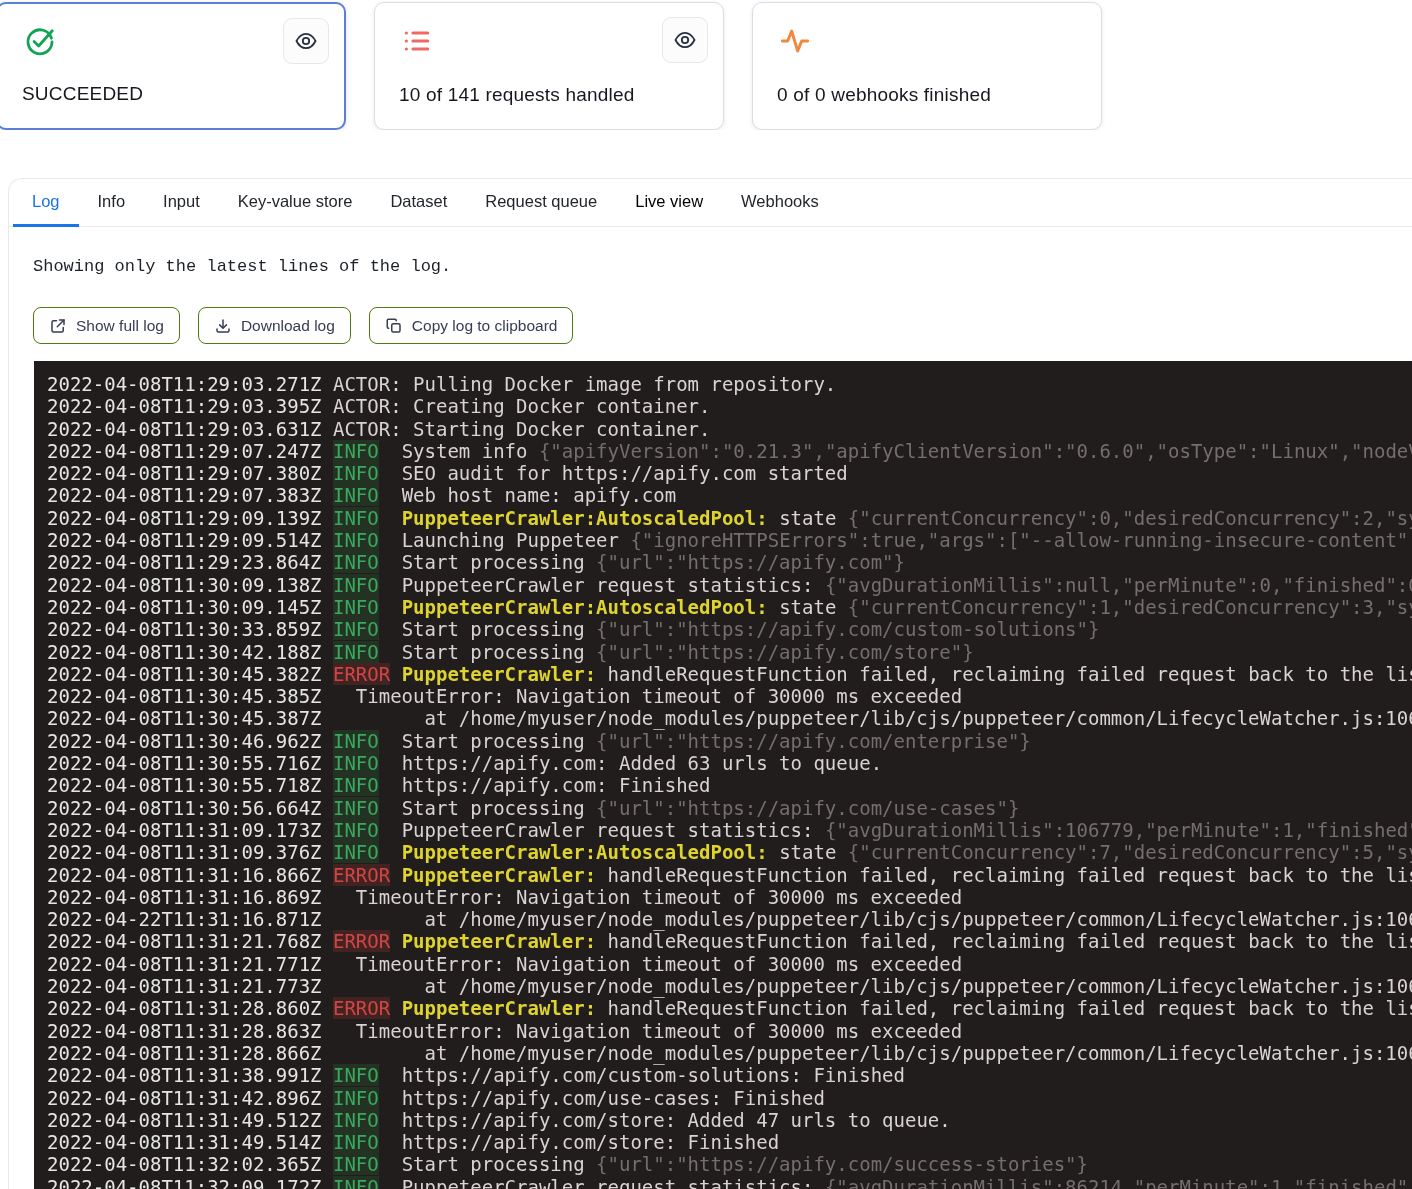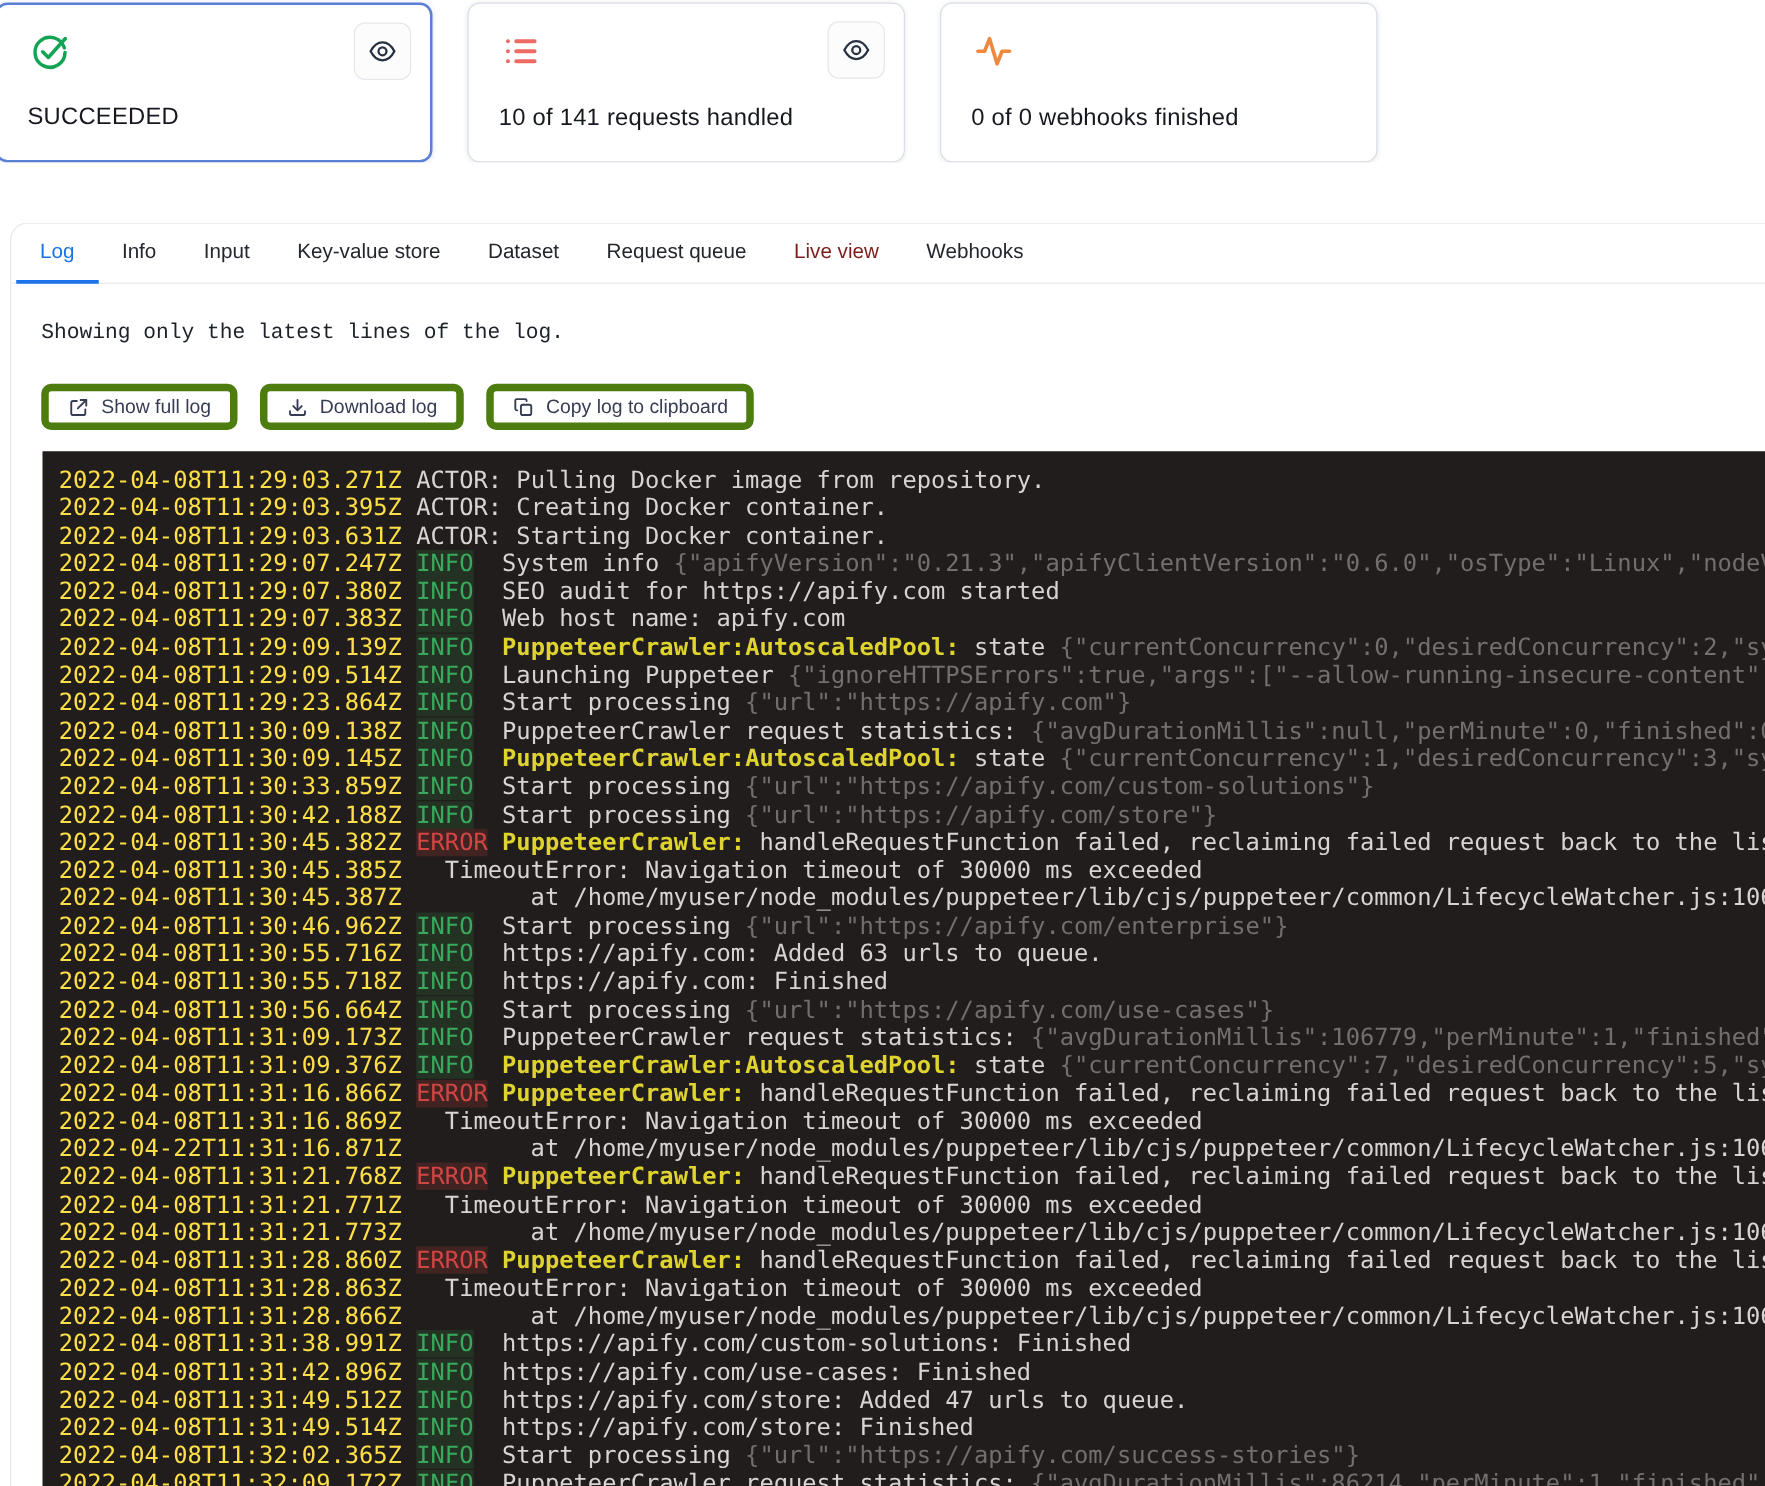--- a/index.html
+++ b/index.html
@@ -39,43 +39,43 @@
     min-height:1011px;
     background:#fff;
   }
   .tab-bar { display:flex; height:48px; align-items:stretch; padding-left:4px; border-bottom:1px solid #e7e9ec; }
   .tab {
     padding:0 19px; display:flex; align-items:center; cursor:pointer;
     font-size:16.5px; font-weight:500; color:#23262c;
     border-bottom:3px solid transparent; margin-bottom:-1px; white-space:nowrap;
   }
   .tab.active { color:#1a73e8; border-bottom-color:#1a73e8; }
-  .tab.disabled { color:#7f1d1d; cursor:default;text-align:center; }
+  .tab.disabled { color:#000000; cursor:default;text-align:center; }
 
   
   .content { padding-left:24px; }
   .log-intro { margin-top:30px; font-size:17px; color:#1d2128;font-family:Liberation Mono, monospace; }
   .log-toolbar { margin-top:31px; display:flex; gap:18px; }
   .log-btn {
     display:flex; align-items:center; gap:9px; height:37px; padding:0 15px;
-    background:#fff; border:6px solid #4d7c0f; border-radius:8px; cursor:pointer;
+    background:#fff; border:1px solid #4d7c0f; border-radius:8px; cursor:pointer;
     font-family:inherit; font-size:15.5px; font-weight:500; color:#363c52;
   }
   .log-btn svg { width:18px; height:18px; display:block; }
 
   .log-box {
     margin-top:17px; margin-left:1px;
     width:1387px; height:828px; overflow:hidden;
     background:#221d1d; padding:12px 0 0 13px;
   }
   .log-line {
     font-family:"DejaVu Sans Mono", monospace;
     font-size:19px; line-height:22.3px; white-space:pre;
   }
-  .seg-ts    { color:#fde047; }
+  .seg-ts    { color:#e5e5e5; }
   .seg-actor { color:#d9d3d3; }
   .seg-msg   { color:#d9d3d3;margin-top:32px; }
   .seg-dim   { color:#756e6e; }
   .seg-yel   { color:#ded32f; font-weight:bold; }
   .seg-info  { color:#3aa95e; background:rgba(46,160,67,.16); }
   .seg-error { color:#d24545; background:rgba(210,70,60,.18); }
 </style>
 </head>
 <body>
 

